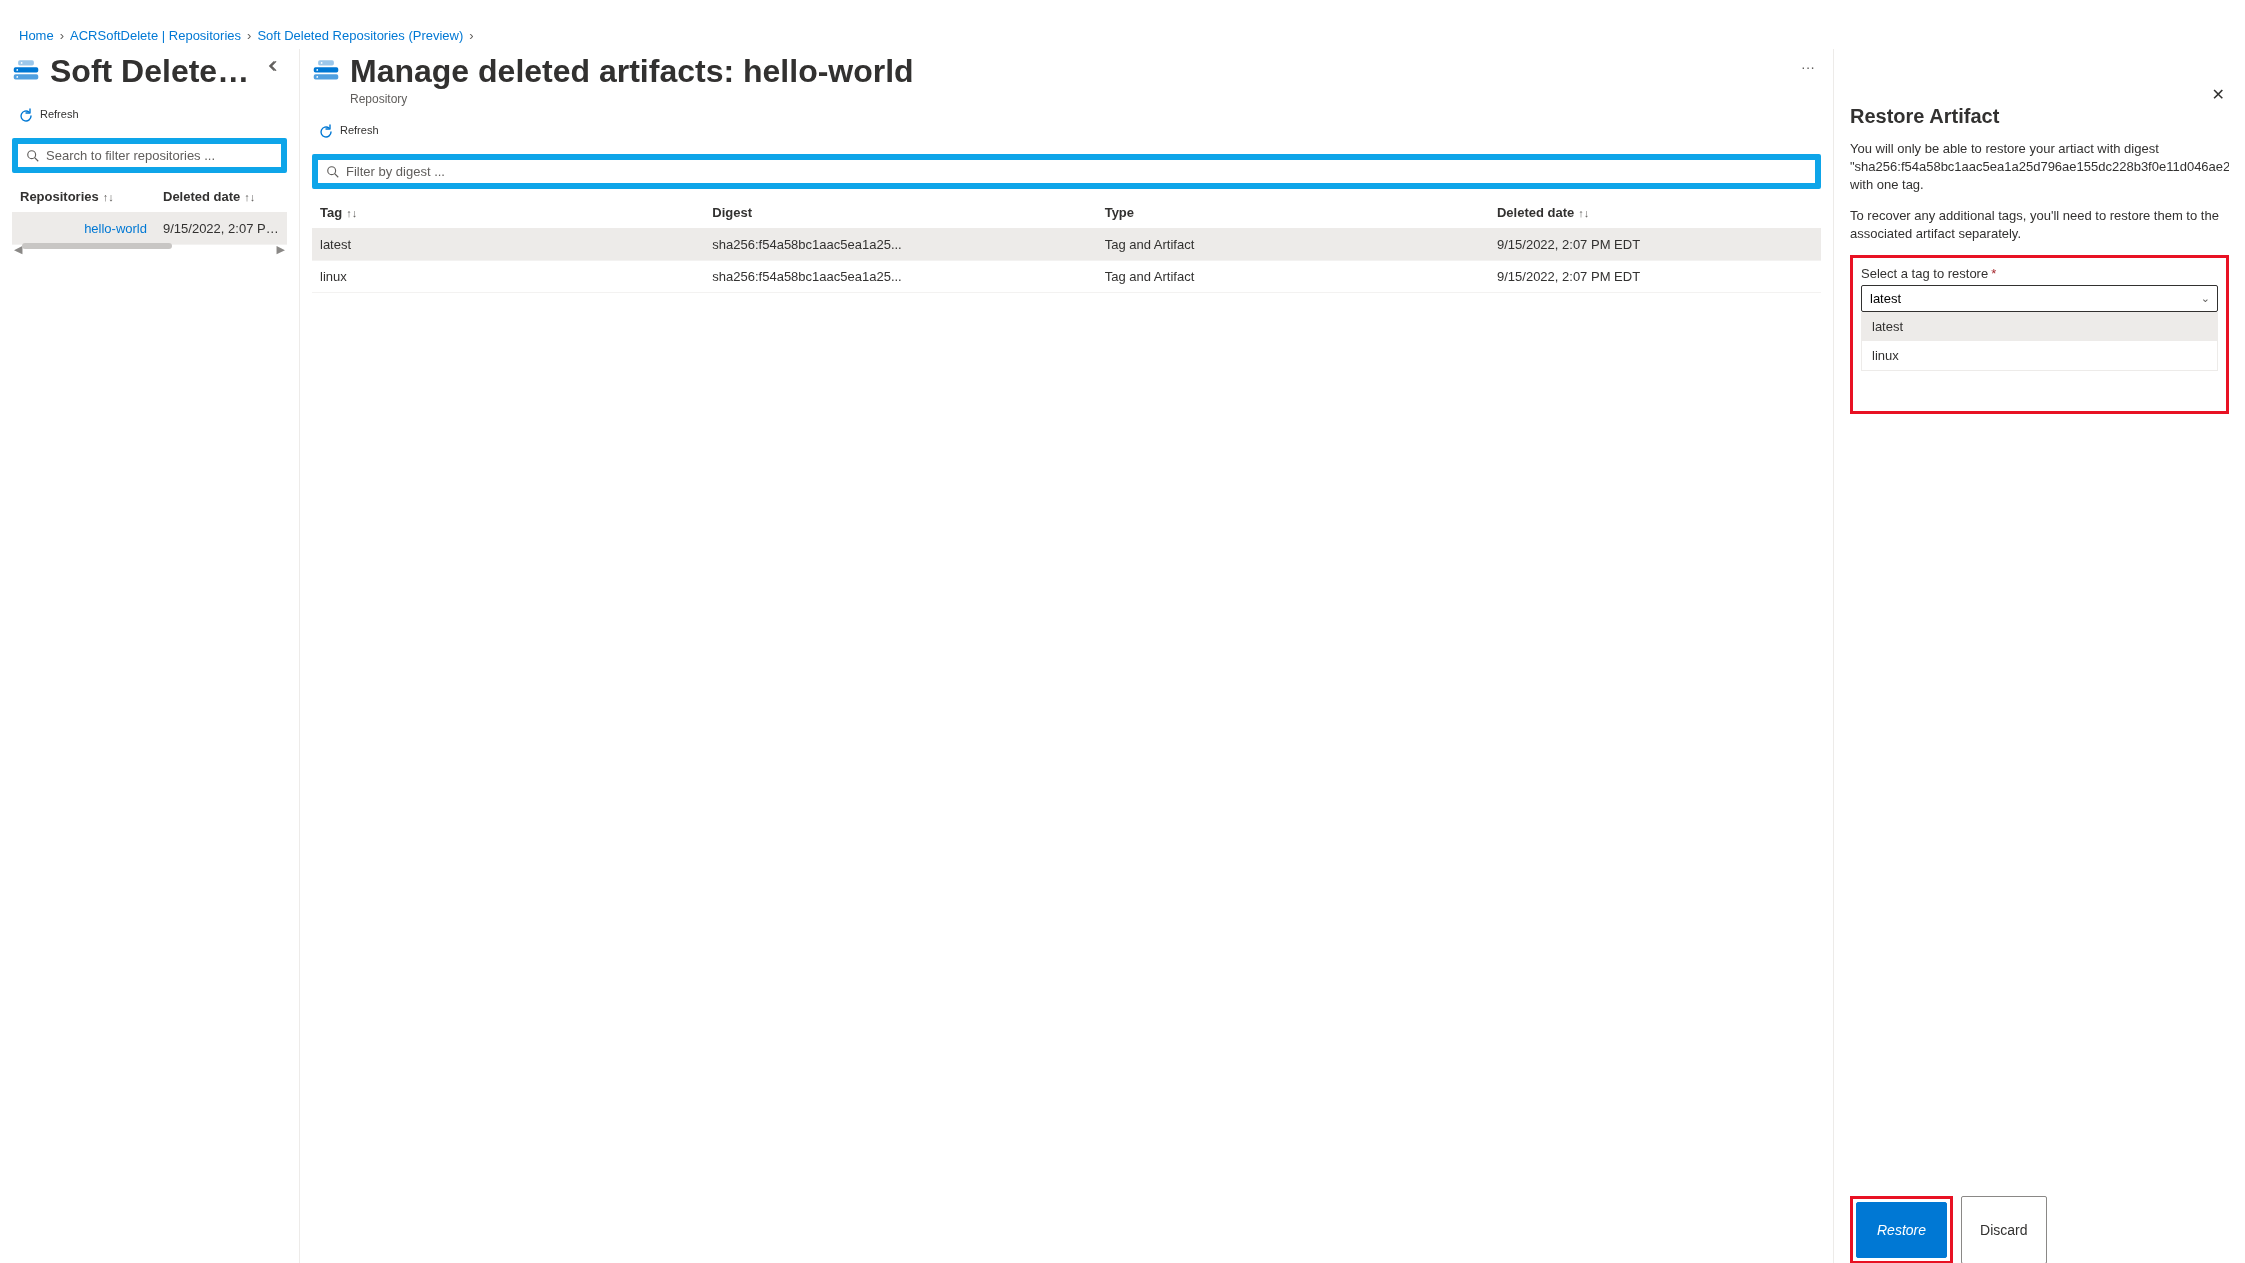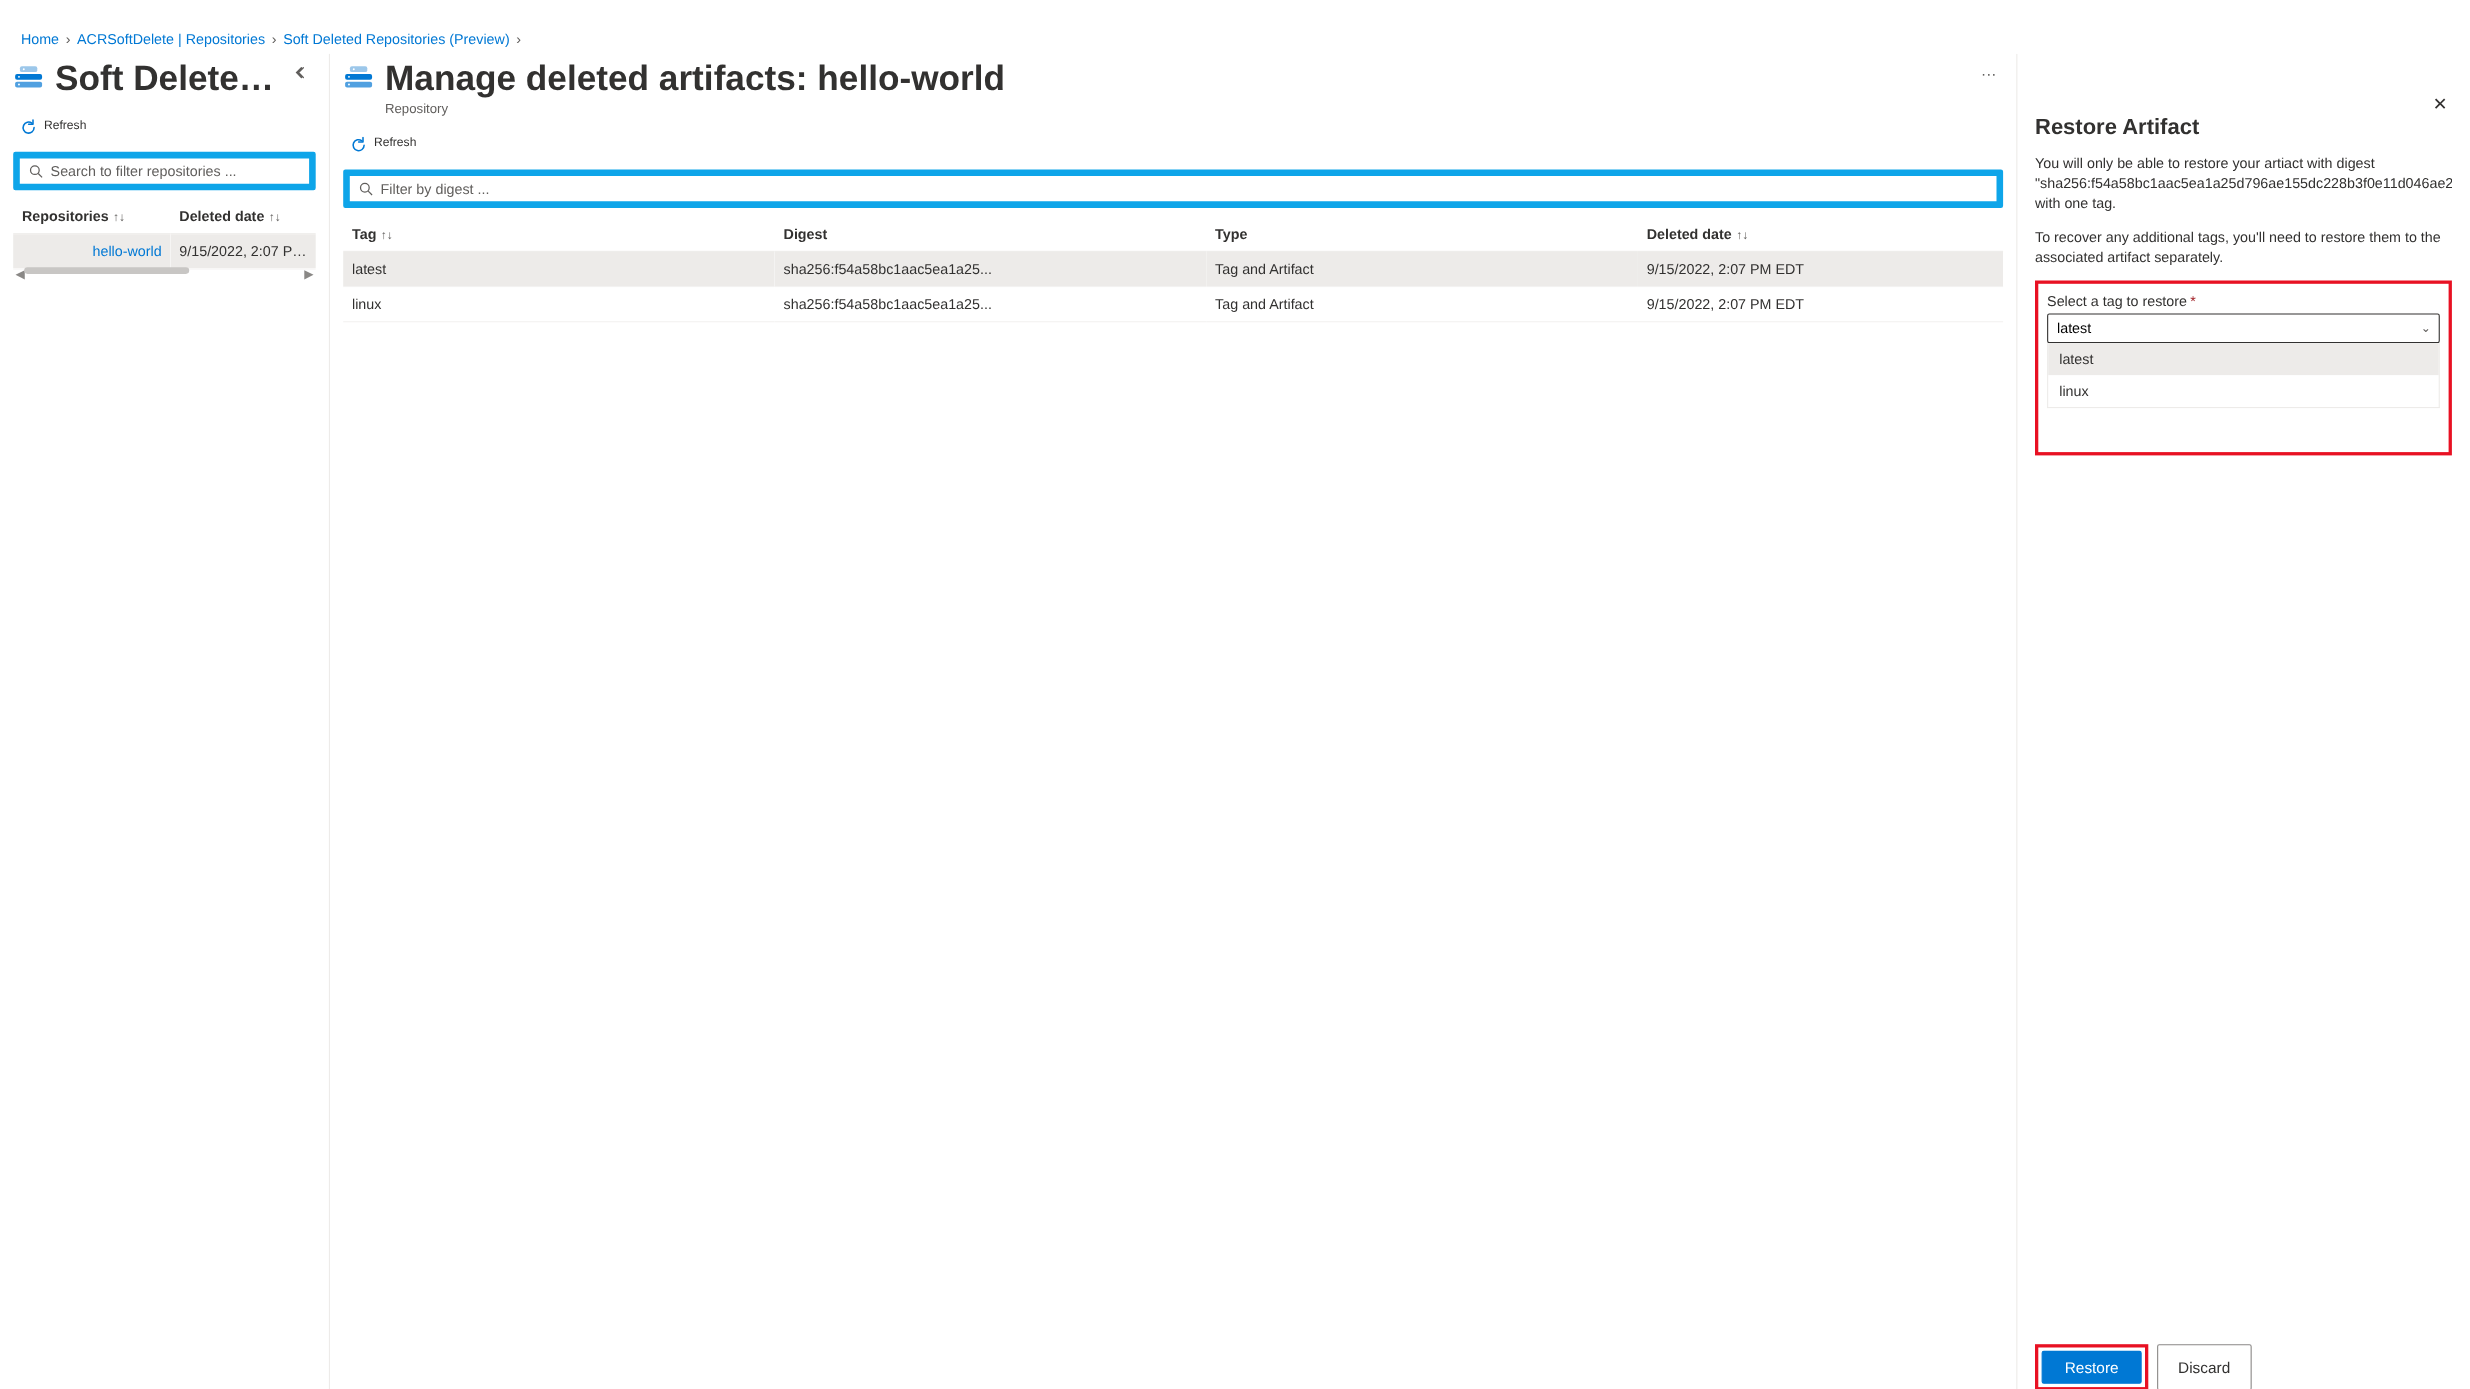--- a/index.html
+++ b/index.html
@@ -226,21 +226,21 @@
     color: #323130;
   }
   .btn-primary {
     background: #0078d4; border-color: #0078d4; color: #fff;
   }
   .btn-highlight {
     border: 3px solid #e81123;
     padding: 3px;
     display: inline-block;
   }
-  .btn-highlight .btn-primary { padding: 6px 20px; }
+  .btn-highlight .btn-primary { padding: 19px 20px; font-style: italic; }
 </style>
 </head>
 <body>
 
 <nav class="breadcrumbs">
   <a>Home</a>
   <span class="sep">›</span>
   <a>ACRSoftDelete | Repositories</a>
   <span class="sep">›</span>
   <a>Soft Deleted Repositories (Preview)</a>

